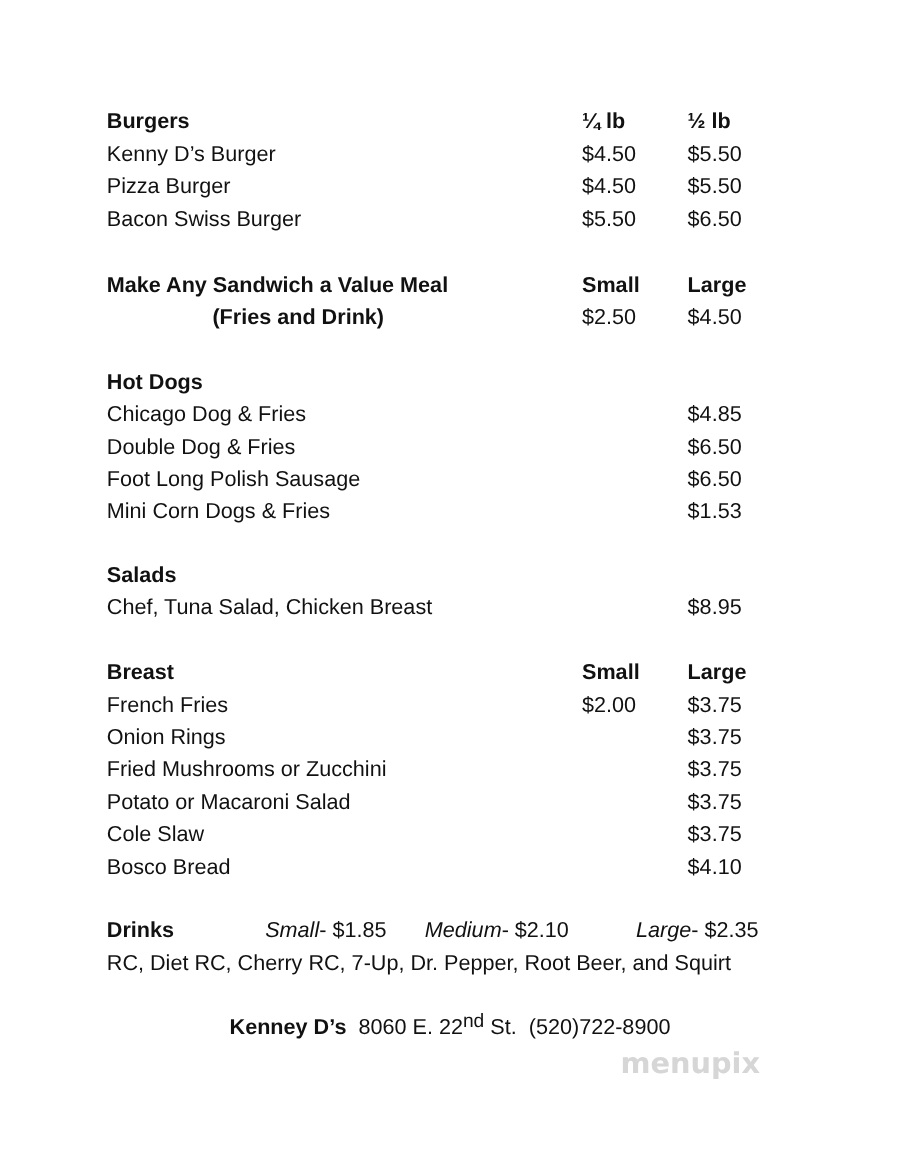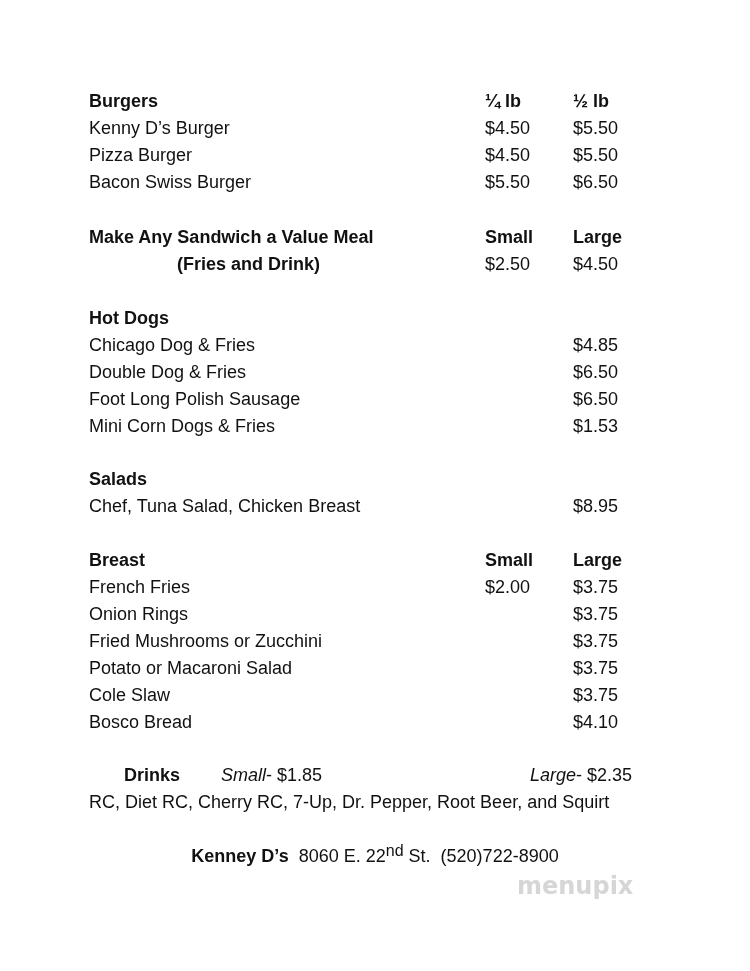--- a/index.html
+++ b/index.html
@@ -3,21 +3,21 @@
 <meta charset="utf-8">
 <style>
   html, body { margin:0; padding:0; background:#ffffff; }
   body { width:750px; height:971px; position:relative; overflow:hidden;
          font-family:"Liberation Sans", sans-serif; color:#111; }
   .line { position:absolute; left:89px; height:27px; line-height:27px; font-size:18px; white-space:nowrap; }
   .name { position:absolute; left:0; top:0; }
   .c1 { position:absolute; left:396px; top:0; }
   .c2 { position:absolute; left:484px; top:0; }
   .b { font-weight:bold;text-align:right; }
-  .drinks .lbl { position:absolute; left:0;margin-left:35px; }
+  .drinks .lbl { position:absolute; left:0; }
   .drinks .s { position:absolute; left:132px; }
   .drinks .m { position:absolute; left:265px; }
   .drinks .l { position:absolute; left:441px; }
   .i { font-style:italic; }
   .footer { position:absolute; top:843px; left:0; width:750px; text-align:center; font-size:18px; line-height:27px; }
   .footer sup { font-size:16px; vertical-align:6px; line-height:0; }
   .wm { position:absolute; left:517px; top:872px; font-size:24px; color:#d6d6d6; letter-spacing:0px; font-family:"DejaVu Sans", sans-serif; font-weight:700; }
 </style>
 </head>
 <body>
@@ -109,20 +109,21 @@
   <span class="c2">$3.75</span>
 </div>
 <div class="line" style="top:709px">
   <span class="name">Bosco Bread</span>
   <span class="c2">$4.10</span>
 </div>
 
 <div class="line drinks" style="top:762px; width:600px">
   <span class="lbl b">Drinks</span>
   <span class="s"><span class="i">Small</span><span>- $1.85</span></span>
+  <span class="m"><span class="i">Medium</span><span>- $2.10</span></span>
   <span class="l"><span class="i">Large</span><span>- $2.35</span></span>
 </div>
 <div class="line" style="top:789px">RC, Diet RC, Cherry RC, 7-Up, Dr. Pepper, Root Beer, and Squirt</div>
 
 <div class="footer">
   <span class="b">Kenney D’s</span>&nbsp;
   <span>8060 E. 22</span><sup>nd</sup><span> St.</span>&nbsp;
   <span>(520)722-8900</span>
 </div>
 

